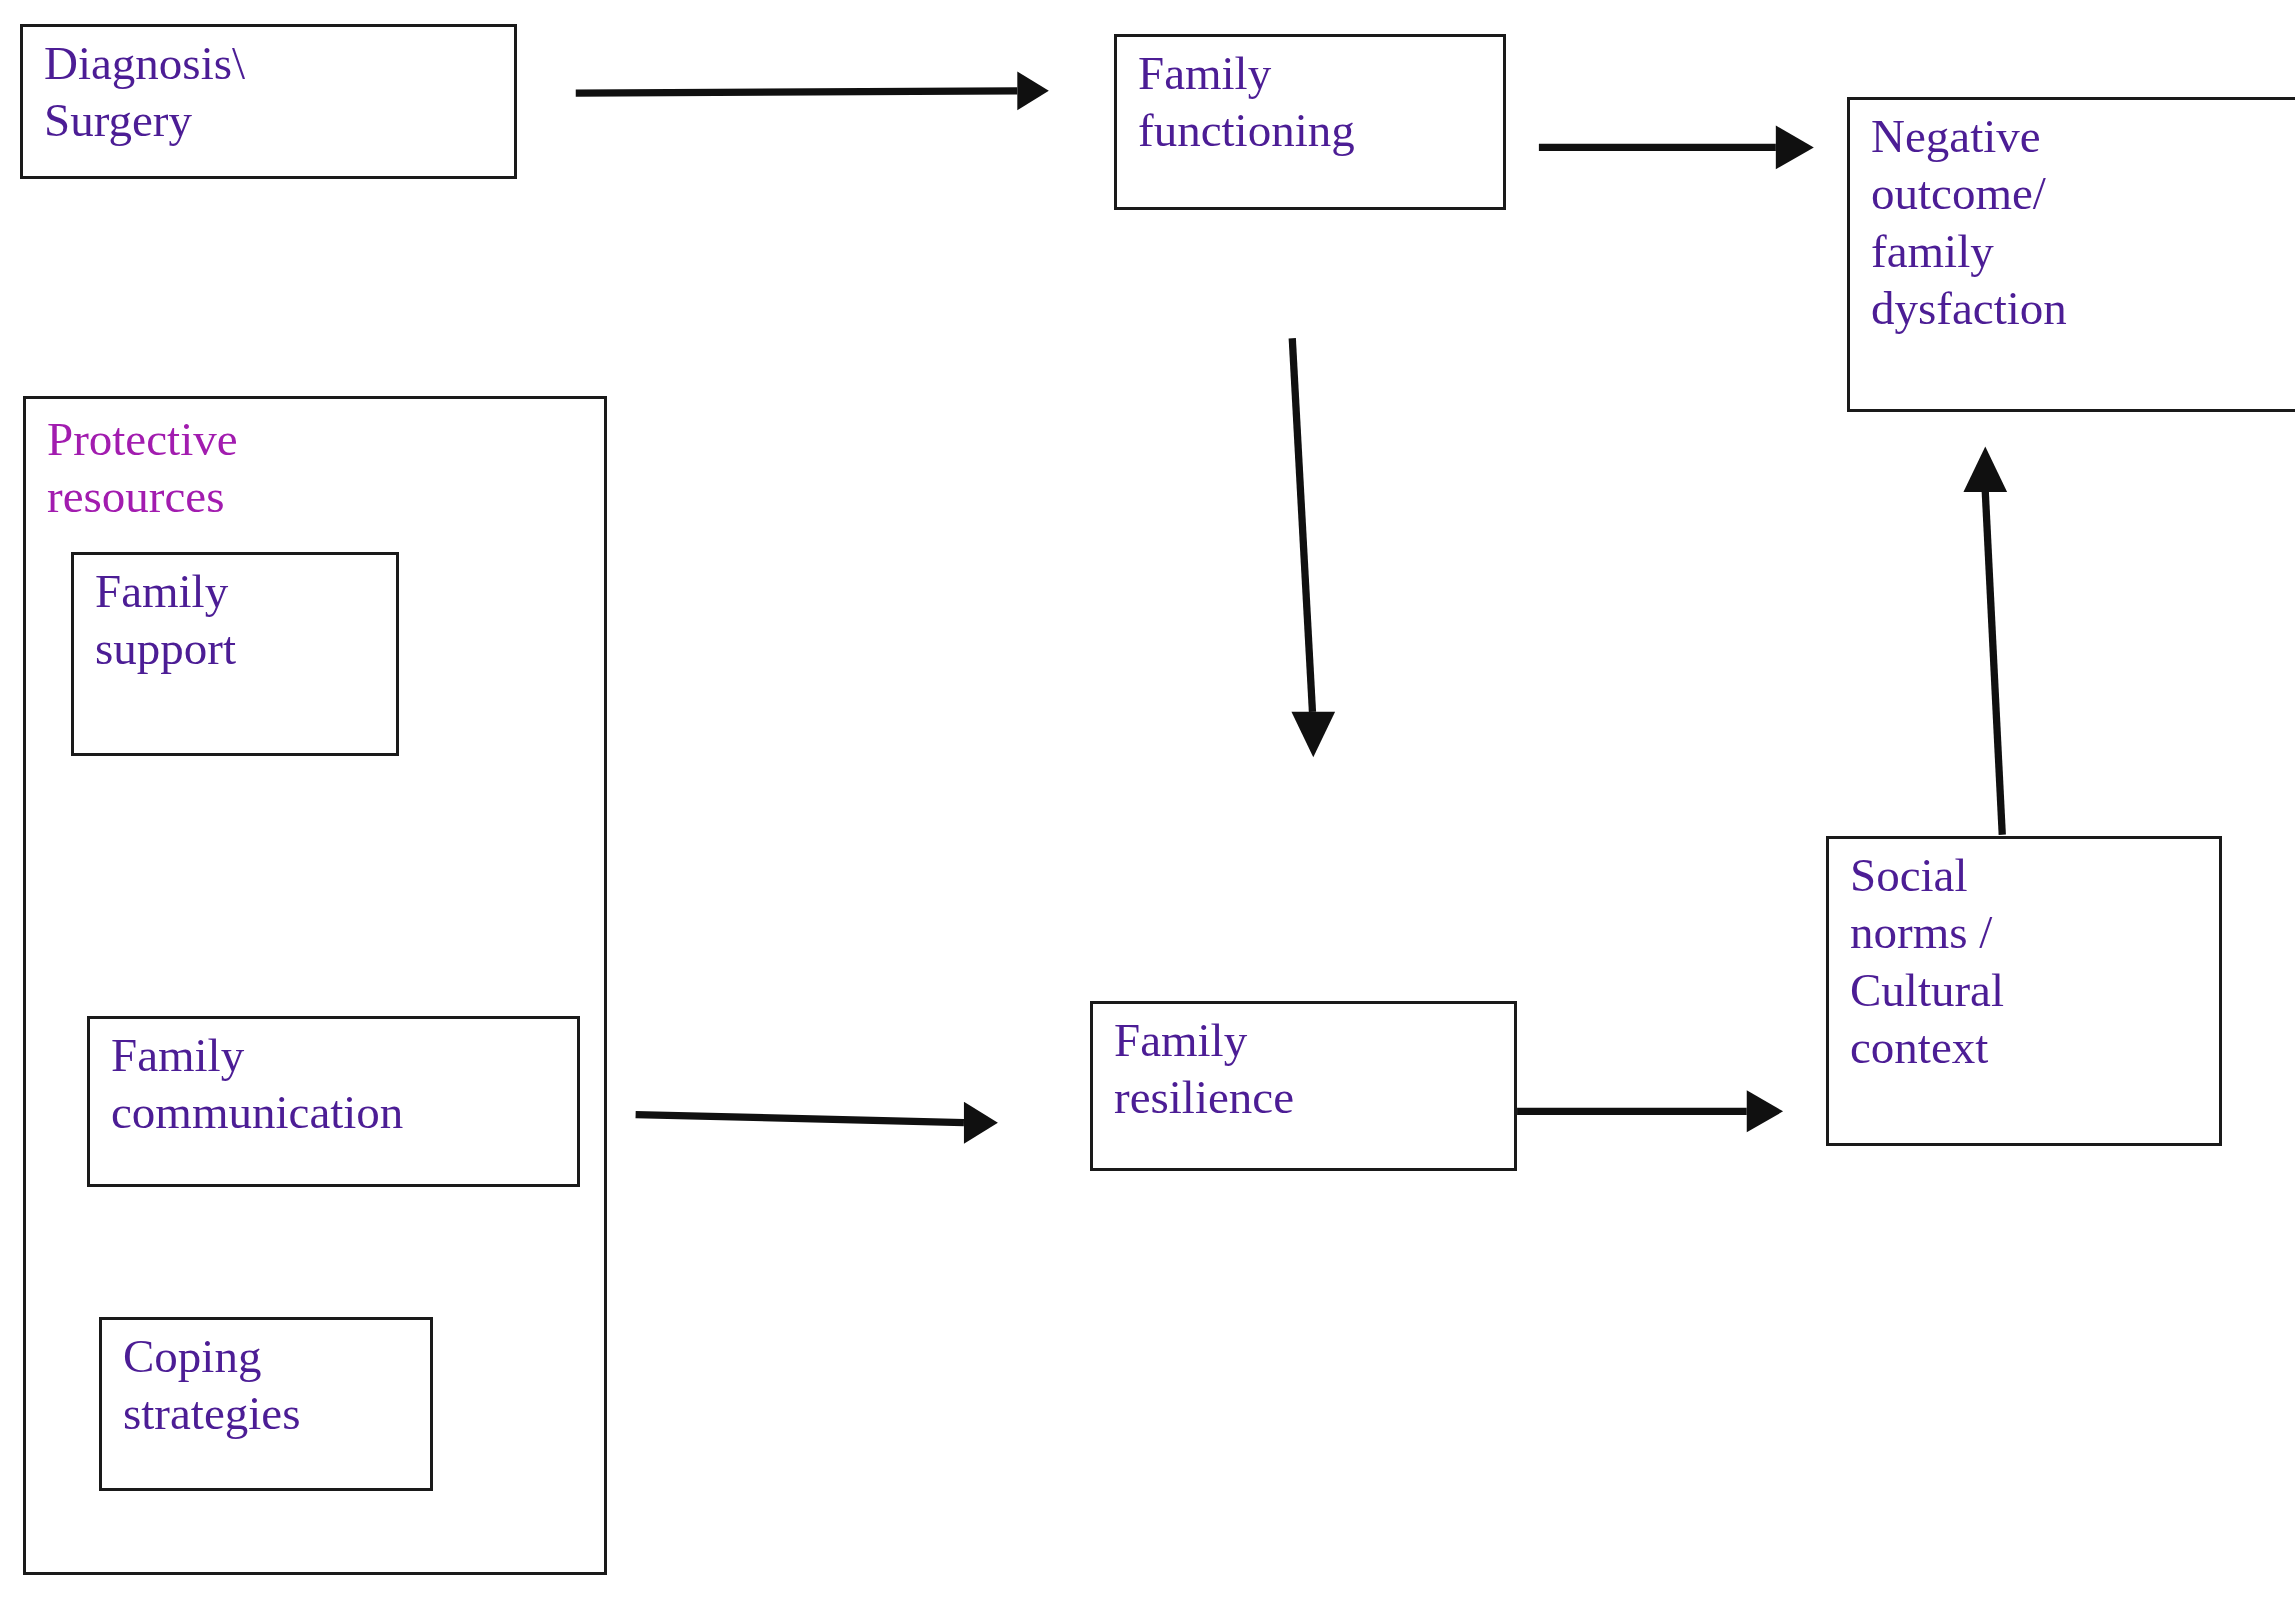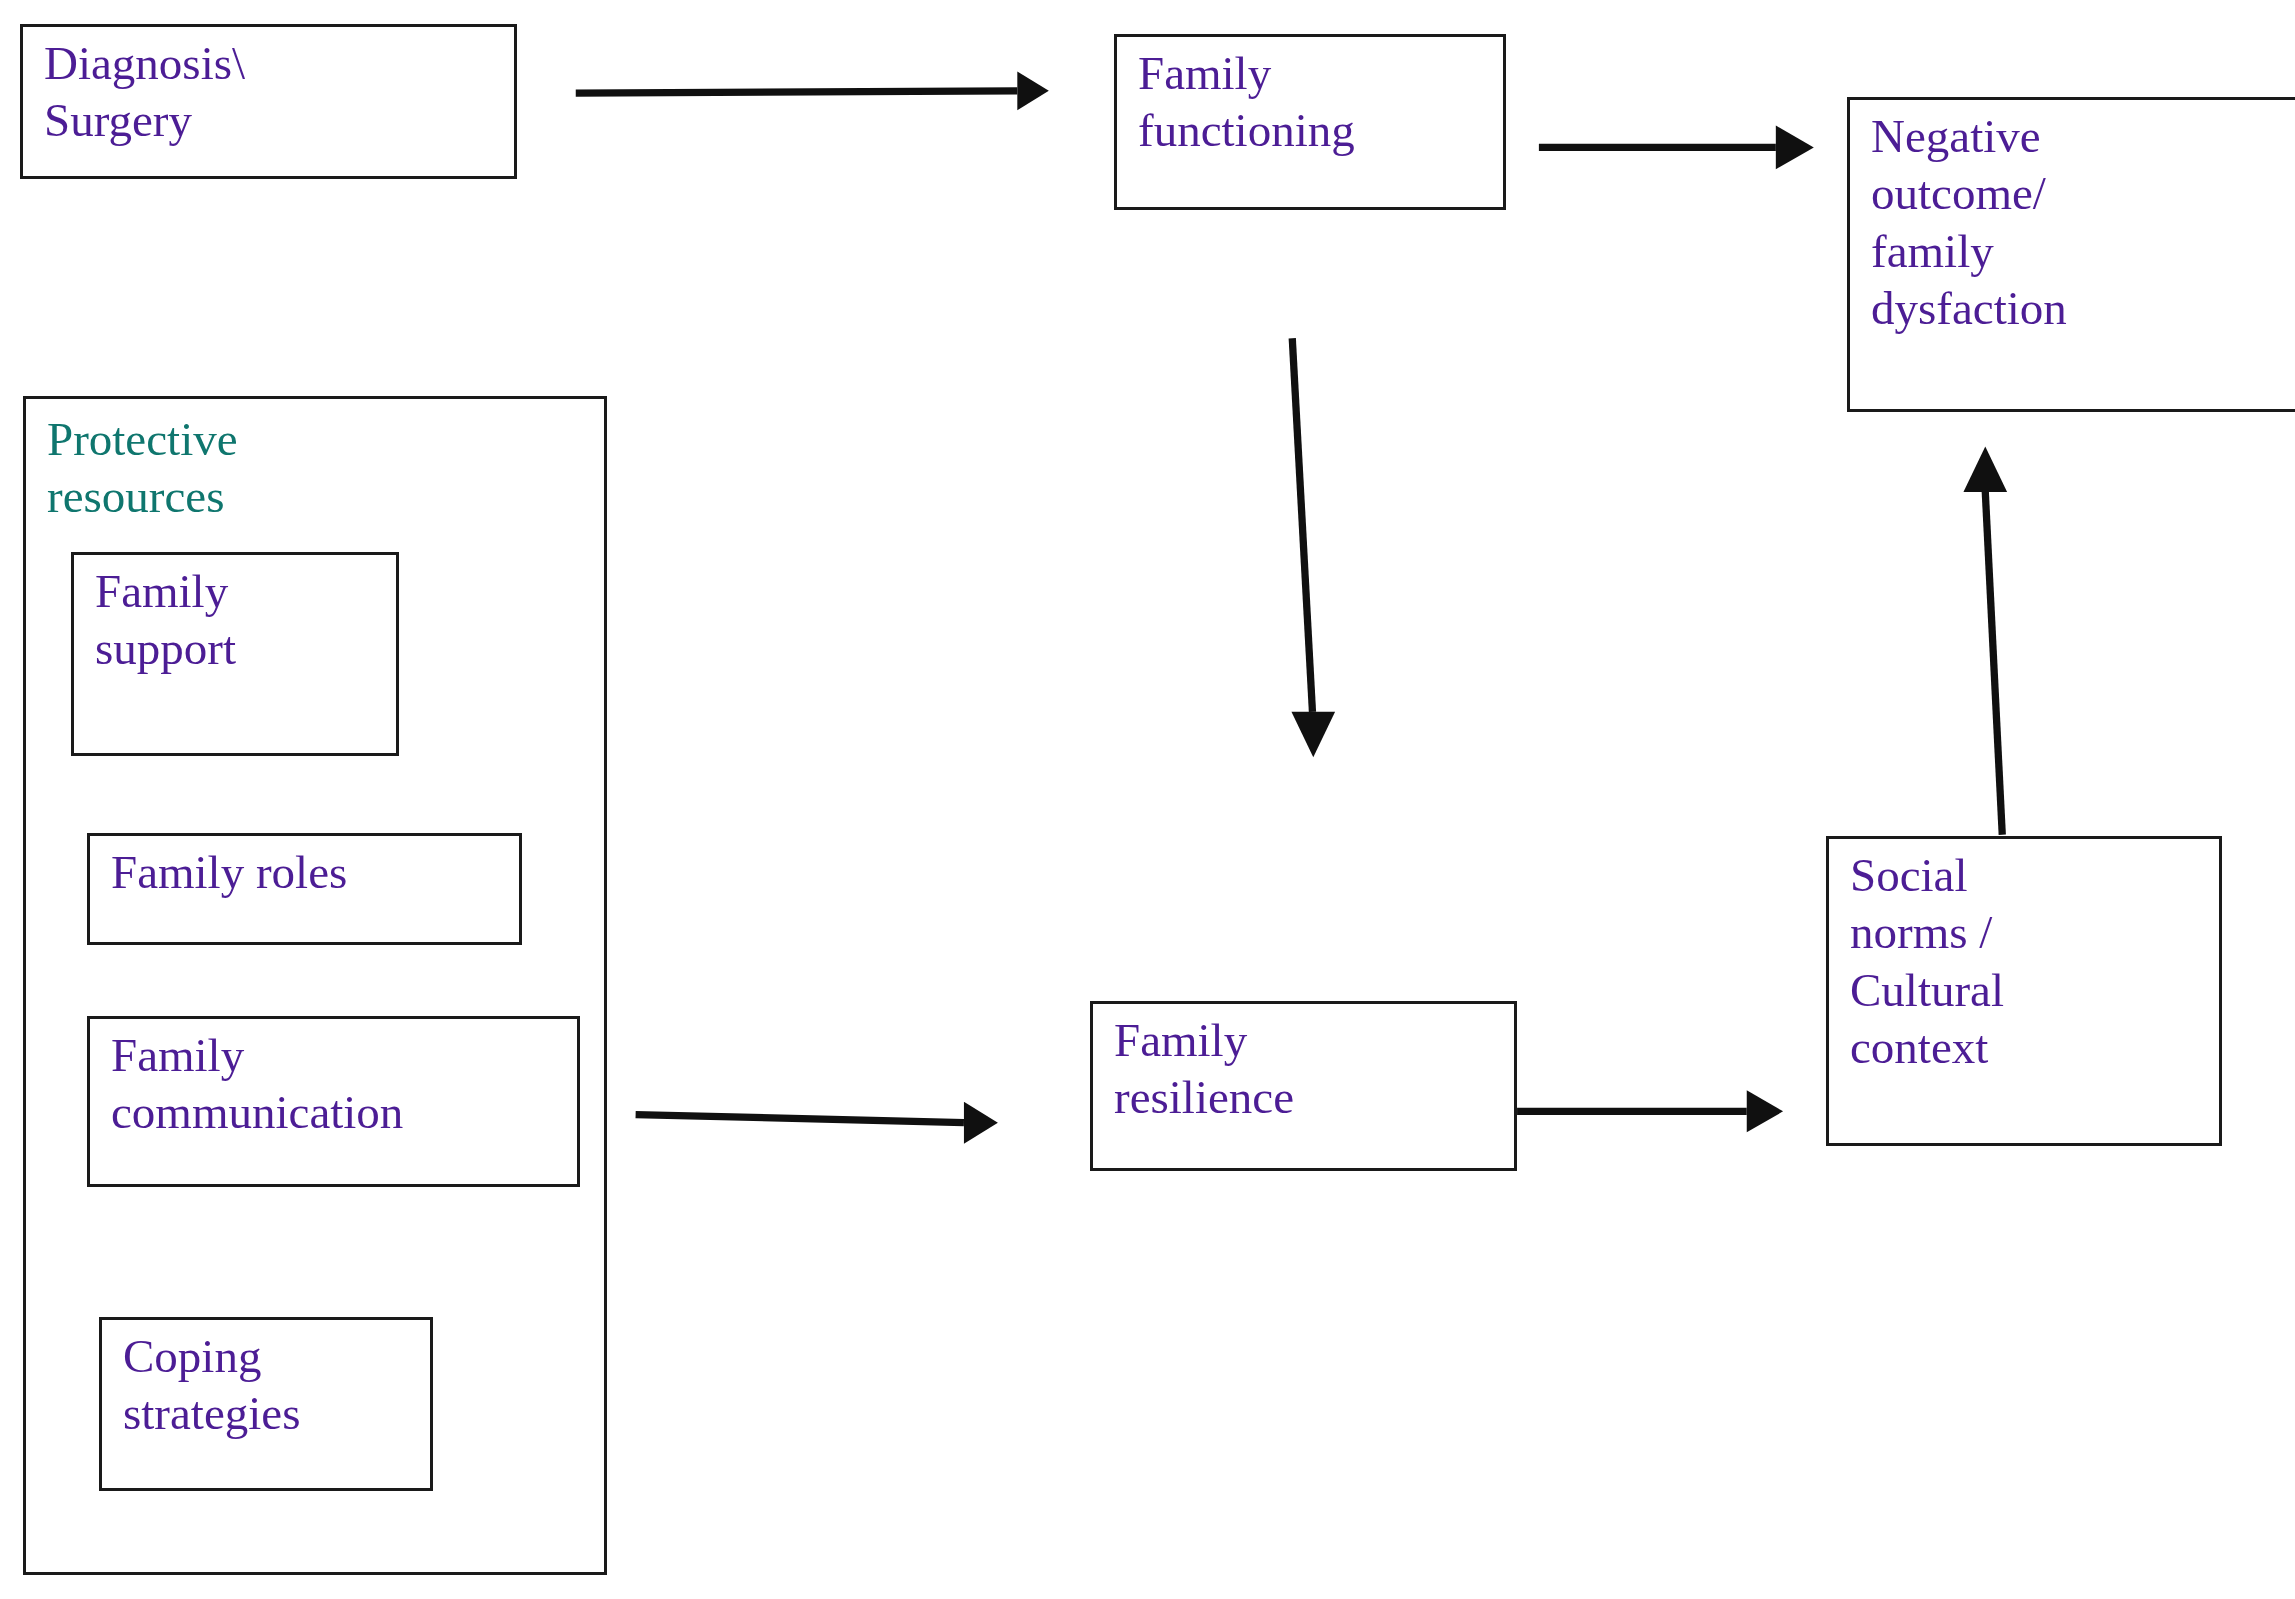--- a/index.html
+++ b/index.html
@@ -34,21 +34,21 @@
     box-sizing: border-box;
     border: 3.2px solid #1a1a1a;
     background: #ffffff;
     z-index: 1;
   }
   .container-label {
     position: absolute;
     font-size: 47px;
     line-height: 1.22;
     white-space: pre-line;
-    color: #0f766e;
+    color: #a21caf;
     z-index: 2;
   }
   svg.arrow-layer {
     position: absolute;
     left: 0;
     top: 0;
     width: 2295px;
     height: 1600px;
     z-index: 5;
     pointer-events: none;
@@ -107,21 +107,20 @@
 dysfaction</div>
 
   <div class="container-node" style="left:22.6px; top:396px; width:584px; height:1179px;"></div>
 
   <div class="container-label" style="left:47px; top:411px; width:501px;">Protective
 resources</div>
 
   <div class="node" style="left:71px; top:552px; width:328px; height:204px;">Family
 support</div>
 
-  <div class="node" style="left:87px; top:833px; width:435px; height:112px;">Family roles</div>
 
   <div class="node" style="left:87px; top:1016px; width:493px; height:171px;">Family
 communication</div>
 
   <div class="node" style="left:99px; top:1317px; width:334px; height:174px;">Coping
 strategies</div>
 
   <div class="node" style="left:1090px; top:1001px; width:427px; height:170px;">Family
 resilience</div>
 

